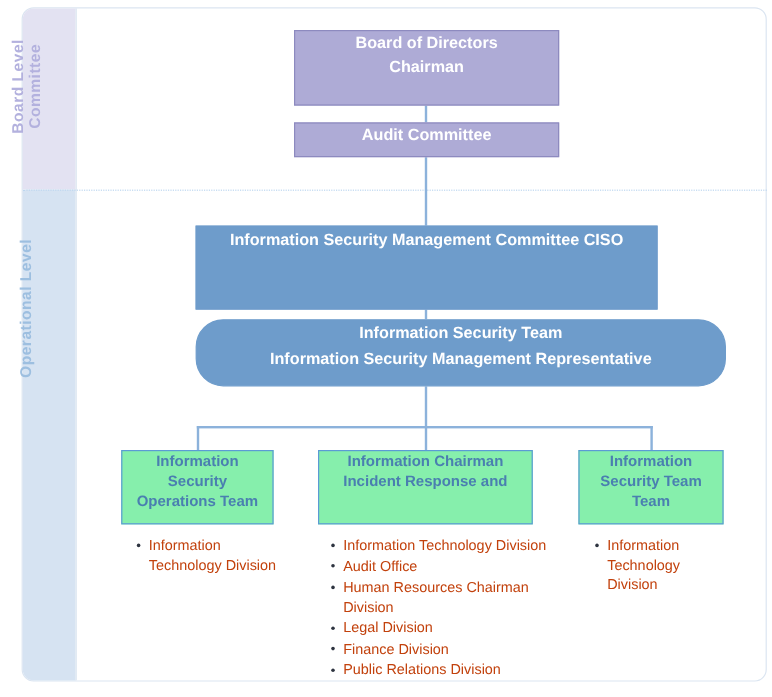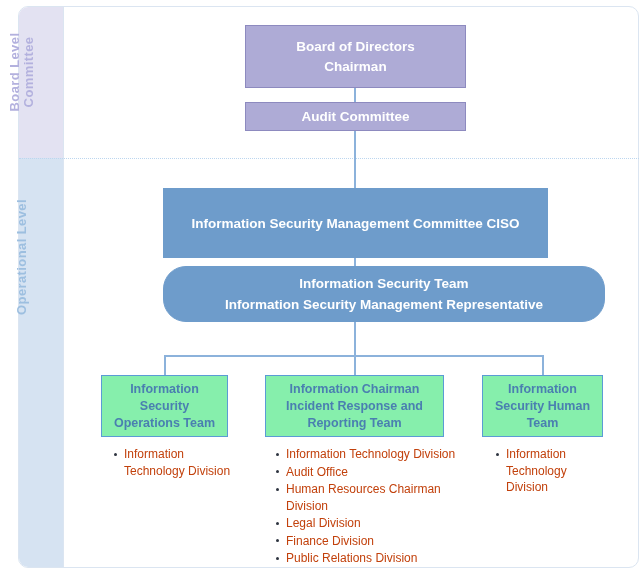--- a/index.html
+++ b/index.html
@@ -104,21 +104,21 @@
     background: #8cb2db;
   }
   .conn-v { width: 2px; }
   .conn-h { height: 2px; }
 
   
   .box {
     position: absolute;
     box-sizing: border-box;
     display: flex;
-    align-items: center;
+    align-items: flex-start;
     justify-content: center;
     text-align: center;
     font-weight: bold;
   }
   .box .ln { display: block; }
 
   .box-purple {
     background: #aeabd6;
     border: 1px solid #8d8abf;
     color: #ffffff;
@@ -226,28 +226,27 @@
       <span class="ln">Information</span>
       <span class="ln">Security</span>
       <span class="ln">Operations Team</span>
     </div>
   </div>
 
   <div class="box box-lightblue" style="left:265px; top:375px; width:179px; height:62px;">
     <div>
       <span class="ln">Information Chairman</span>
       <span class="ln">Incident Response and</span>
-      <span class="ln">Reporting Team</span>
     </div>
   </div>
 
   <div class="box box-lightblue" style="left:482px; top:375px; width:121px; height:62px;">
     <div>
       <span class="ln">Information</span>
-      <span class="ln">Security Human</span>
+      <span class="ln">Security Team</span>
       <span class="ln">Team</span>
     </div>
   </div>
 
   <ul class="bullets" style="left:110px; top:446px; width:110px;">
     <li>Information Technology Division</li>
   </ul>
 
   <ul class="bullets" style="left:272px; top:446px; width:200px;">
     <li>Information Technology Division</li>

